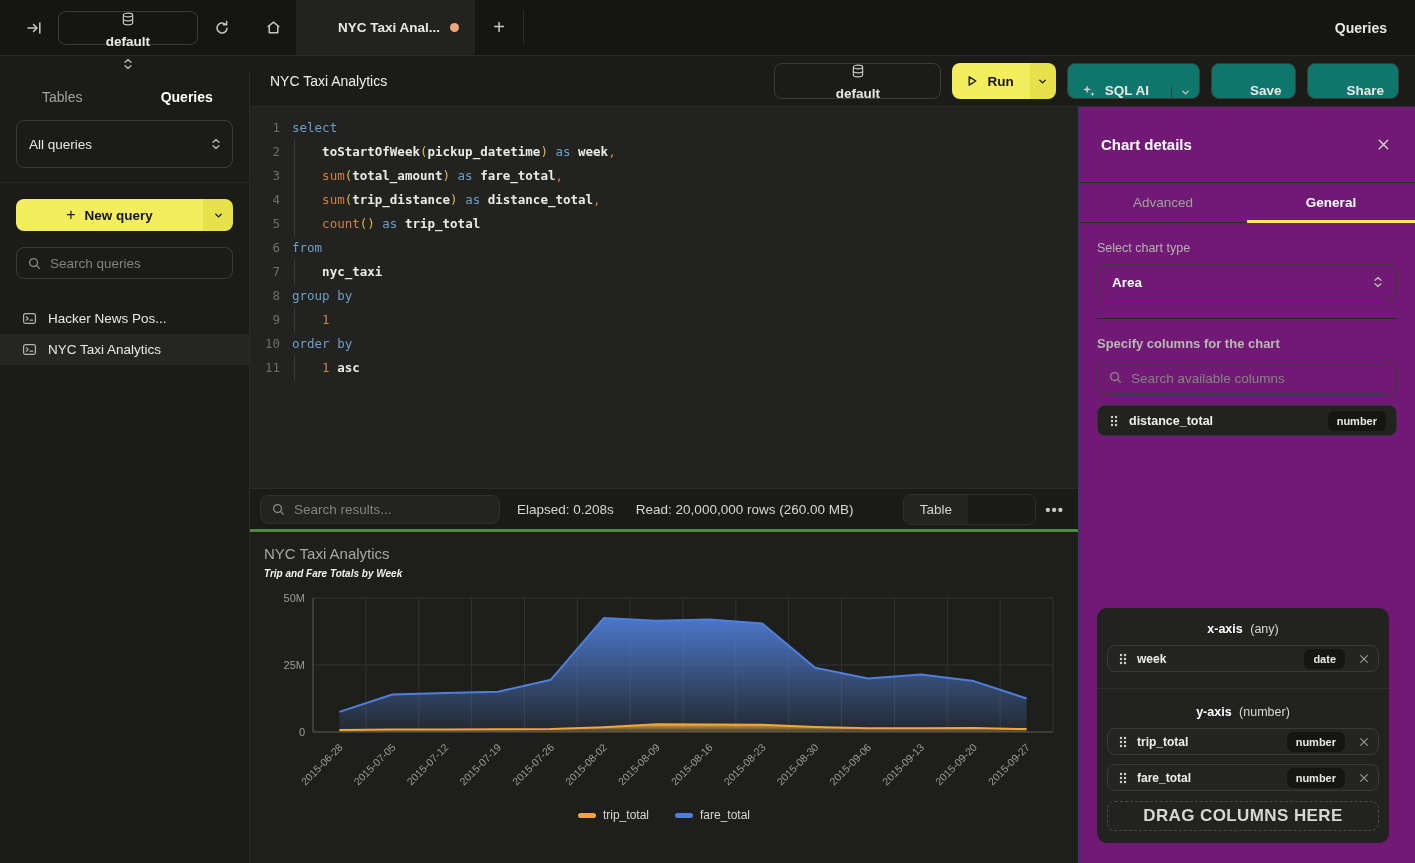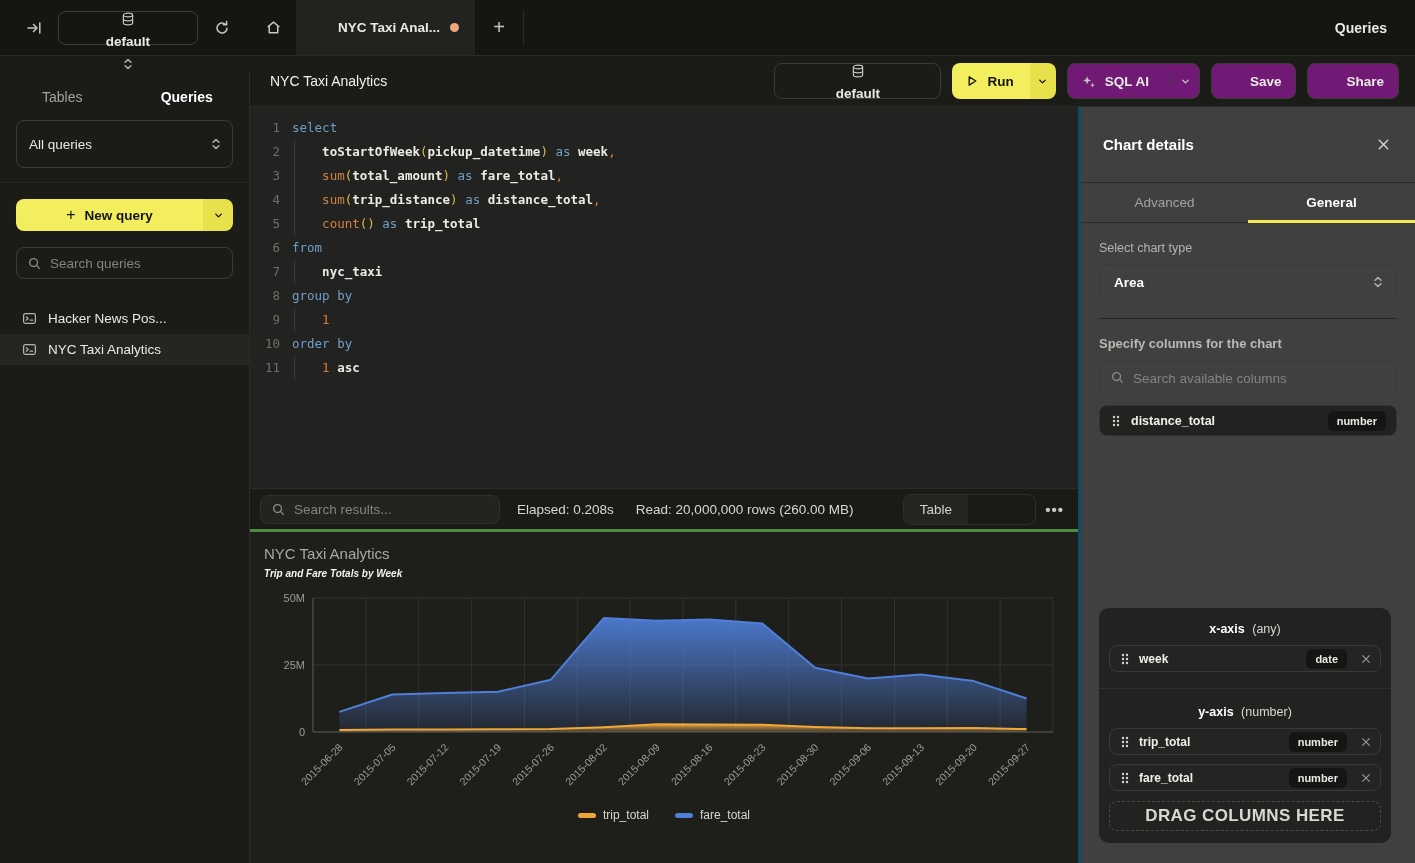--- a/index.html
+++ b/index.html
@@ -30,21 +30,21 @@
   .sidebar-tab.active .underline { position:absolute; left:6px; right:6px; bottom:-1px; height:3px; background:#f2ec55; }
   .toolbar { position:absolute; left:250px; top:56px; width:1165px; height:51px; background:#1b1b18; border-bottom:1px solid #2b2b28; display:flex; align-items:center; padding:0 16px 0 20px; }
   .toolbar-title { font-size:14px; font-weight:400; color:#f0f0ea; flex:0 0 auto; }
   .toolbar-spacer { flex:1 1 auto; }
   .toolbar-controls { display:flex; align-items:center; gap:11px; }
   .tb-select { width:167px; height:36px; justify-content:flex-start; }
   .tb-select .lbl { flex:1; font-weight:700; }
   .split-btn { display:flex; align-items:stretch; height:36px; border-radius:8px; overflow:hidden; cursor:pointer; }
   .run-btn .main { display:flex; align-items:center; gap:8px; background:#f2ee5d; color:#15150f; font-weight:700; font-size:13.5px; padding:0 16px 0 13px; }
   .run-btn .arrow { display:flex; align-items:center; justify-content:center; width:26px; background:#e7e24c; color:#15150f; }
-  .ghost-btn { display:flex; align-items:center; gap:9px; height:36px; border:1px solid #3b3b37; border-radius:8px; background:#701a75; color:#ececе7; padding:0 14px; font-size:13.5px; font-weight:700; cursor:pointer; }
+  .ghost-btn { display:flex; align-items:flex-end; gap:9px; height:36px; border:1px solid #3b3b37; border-radius:8px; background:#0f766e; color:#ececе7; padding:0 14px; font-size:13.5px; font-weight:700; cursor:pointer; }
   .sqlai-btn { padding:0; }
   .sqlai-btn .main { display:flex; align-items:center; gap:9px; padding:0 13px; }
   .sqlai-btn .arrow { display:flex; align-items:center; justify-content:center; width:28px; border-left:1px solid #3b3b37; color:#c7c7c1; }
 
   
   .sidebar { position:absolute; left:0; top:107px; width:250px; height:756px; background:#1b1b18; border-right:1px solid #2b2b28; }
   .sb-select { margin:13px 16px 0 16px; height:48px; display:flex; align-items:center; padding:0 10px 0 12px; border:1px solid #3b3b37; border-radius:8px; cursor:pointer; }
   .sb-select .lbl { flex:1; font-size:13.5px; color:#ececе7; }
   .sb-divider { margin-top:14px; border-top:1px solid #262623; }
   .newquery-btn { margin:16px 16px 0 16px; height:32px; border-radius:8px; }
@@ -92,21 +92,21 @@
   .chart-title { position:absolute; left:14px; top:13px; font-size:15px; color:#a9a9a3; }
   .chart-subtitle { position:absolute; left:14px; top:36px; font-size:10px; font-weight:700; color:#f4f4ef;font-style:italic; }
   #chart-svg { position:absolute; left:0; top:52px; }
   #chart-svg text { font-family:"Liberation Sans",sans-serif; }
   .chart-legend { position:absolute; left:0; top:276px; width:828px; display:flex; justify-content:center; gap:26px; }
   .legend-item { display:flex; align-items:center; gap:7px; cursor:pointer; }
   .legend-swatch { width:18px; height:5px; border-radius:2.5px; }
   .legend-label { font-size:12px; color:#d8d8d2; }
 
   
-  .chart-panel { position:absolute; left:1078px; top:107px; width:337px; height:756px; background:#404040; border-left:3px solid #0c4a6e; }
+  .chart-panel { position:absolute; left:1078px; top:107px; width:337px; height:756px; background:#701a75; border-left:1px solid #0c4a6e; }
   .cp-header { height:76px; display:flex; align-items:center; justify-content:space-between; padding:0 24px 0 22px; border-bottom:1px solid #2b2b28; }
   .cp-title { font-size:15px; font-weight:700; color:#ffffff; }
   .cp-close { color:#d4d4ce; cursor:pointer; display:flex; }
   .cp-tabs { display:flex; height:40px; border-bottom:1px solid #2b2b28; }
   .cp-tab { flex:1; display:flex; align-items:center; justify-content:center; font-size:13.5px; color:#a2a29c; cursor:pointer; position:relative; }
   .cp-tab.active { color:#ffffff; font-weight:700; }
   .cp-tab.active::after { content:""; position:absolute; left:0; right:0; bottom:-1px; height:3px; background:#f2ec55; }
   .cp-body { padding:18px 18px 0 18px; }
   .cp-label { font-size:12.5px; color:#b4b4ae; }
   .cp-select { margin-top:9px; height:36px; display:flex; align-items:center; padding:0 12px 0 14px; border:1px solid #3b3b37; border-radius:8px; cursor:pointer; }

